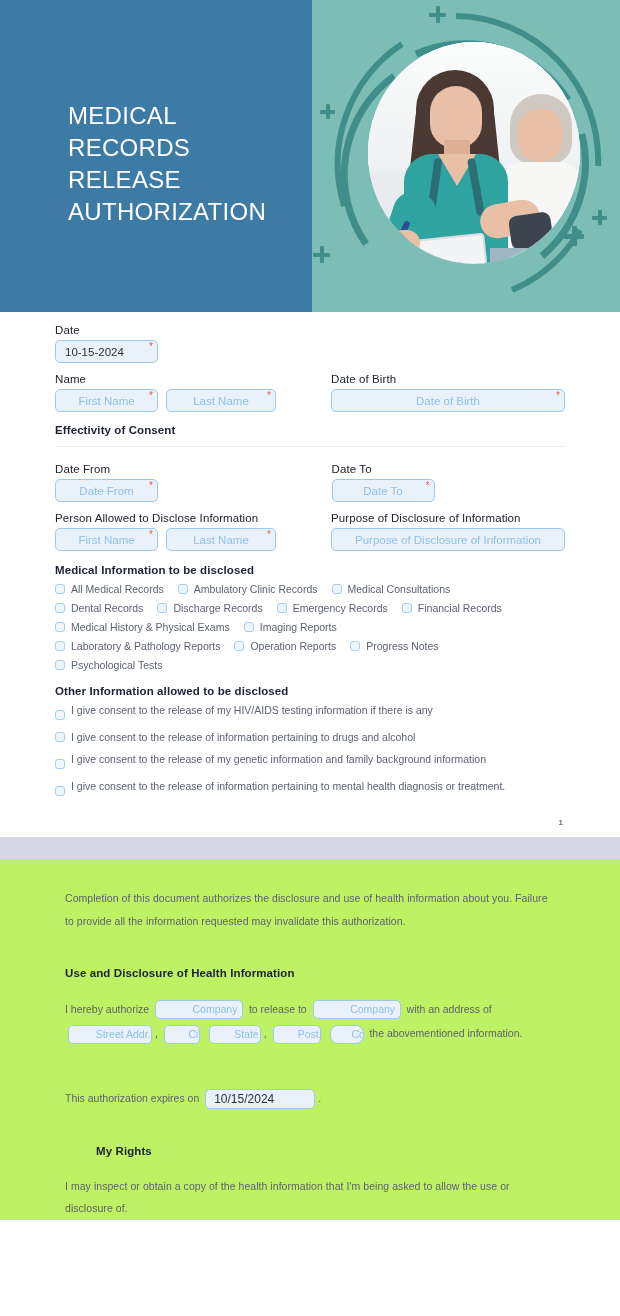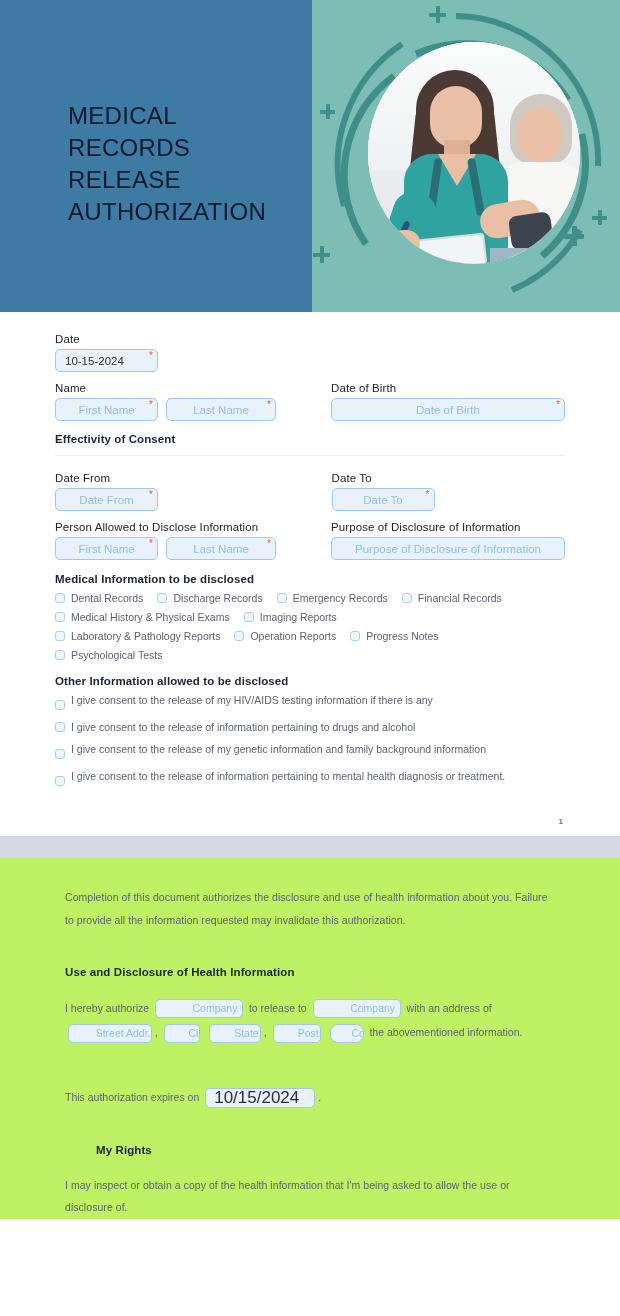--- a/index.html
+++ b/index.html
@@ -10,21 +10,21 @@
   }
   .page-wrap { width: 620px; position: relative; background: #ffffff; }
 
   
   .hero { height: 312px; display: flex; width: 100%; position: relative; overflow: hidden; }
   .hero-left {
     width: 312px; background: #3d7ba5; position: relative;
     display: flex; align-items: center;
   }
   .hero-title {
-    color: #0f172a; font-size: 24px; line-height: 1.34; font-weight: 400;
+    color: #ffffff; font-size: 24px; line-height: 1.34; font-weight: 400;
     letter-spacing: 0.3px; padding-left: 68px; padding-top: 16px;
     white-space: pre-line;
   }
   .hero-right { flex: 1; background: #7cbdb5; position: relative; overflow: hidden; }
 
   .ring-svg { position: absolute; left: -6px; top: -6px; width: 320px; height: 324px; }
 
   .photo {
     position: absolute; left: 56px; top: 42px; width: 212px; height: 222px;
     border-radius: 50%; overflow: hidden; background: #eef2f4;
@@ -67,21 +67,21 @@
   .p-body { position: absolute; left: 130px; top: 120px; width: 86px; height: 104px;
      background: #f7f7f5; border-radius: 26px 26px 0 0; }
   .p-arm { position: absolute; left: 112px; top: 160px; width: 60px; height: 34px;
      background: #e9c0a6; border-radius: 18px; transform: rotate(-10deg); }
   .p-cuff { position: absolute; left: 142px; top: 172px; width: 42px; height: 34px;
      background: #3c4450; border-radius: 8px; transform: rotate(-8deg); }
   .p-lap { position: absolute; left: 122px; top: 206px; width: 96px; height: 22px;
      background: #9fb6c4; }
 
   
-  .sheet { padding: 9px 55px; background: #ffffff; }
+  .sheet { padding: 0 55px; background: #ffffff; }
   .fld-label {
     font-size: 11.5px; color: #20242e; font-weight: 400;
     margin-bottom: 4px; letter-spacing: .1px;
   }
   .sec-title {
     font-size: 11.5px; color: #1d2233; font-weight: bold;
     letter-spacing: .1px;
   }
   .row { display: flex; gap: 34px; }
   .col-l { width: 250px; }
@@ -145,21 +145,21 @@
     padding-left: 32px;
   }
   .ii-company { width: 88px; }
   .ii-street  { width: 84px; }
   .ii-city    { width: 36px; }
   .ii-state   { width: 52px; }
   .ii-post    { width: 48px; }
   .ii-country { width: 32px; border-radius: 8px; }
   .ii-exp {
     width: 110px; height: 20px; color: #2b2f38; justify-content: flex-start;
-    padding-left: 8px; font-size: 17px;
+    padding-left: 8px; font-size: 12px;
   }
   .gap-l { margin-top: 40px; }
   .gap-xl { margin-top: 52px; padding-left: 31px; }
 </style>
 </head>
 <body>
 
 <div class="page-wrap">
 
   <div class="hero">
@@ -305,20 +305,34 @@
       </div>
     </div>
 
     <div style="height:13px"></div>
 
     <div class="sec-title">Medical Information to be disclosed</div>
     <div id="medical-rows">
         <div class="cb-row">
           <label class="cb">
             <span class="box"></span>
+            <span class="lbl">All Medical Records</span>
+          </label>
+          <label class="cb">
+            <span class="box"></span>
+            <span class="lbl">Ambulatory Clinic Records</span>
+          </label>
+          <label class="cb">
+            <span class="box"></span>
+            <span class="lbl">Medical Consultations</span>
+          </label>
+        </div>
+        <div class="cb-row">
+          <label class="cb">
+            <span class="box"></span>
             <span class="lbl">Dental Records</span>
           </label>
           <label class="cb">
             <span class="box"></span>
             <span class="lbl">Discharge Records</span>
           </label>
           <label class="cb">
             <span class="box"></span>
             <span class="lbl">Emergency Records</span>
           </label>

